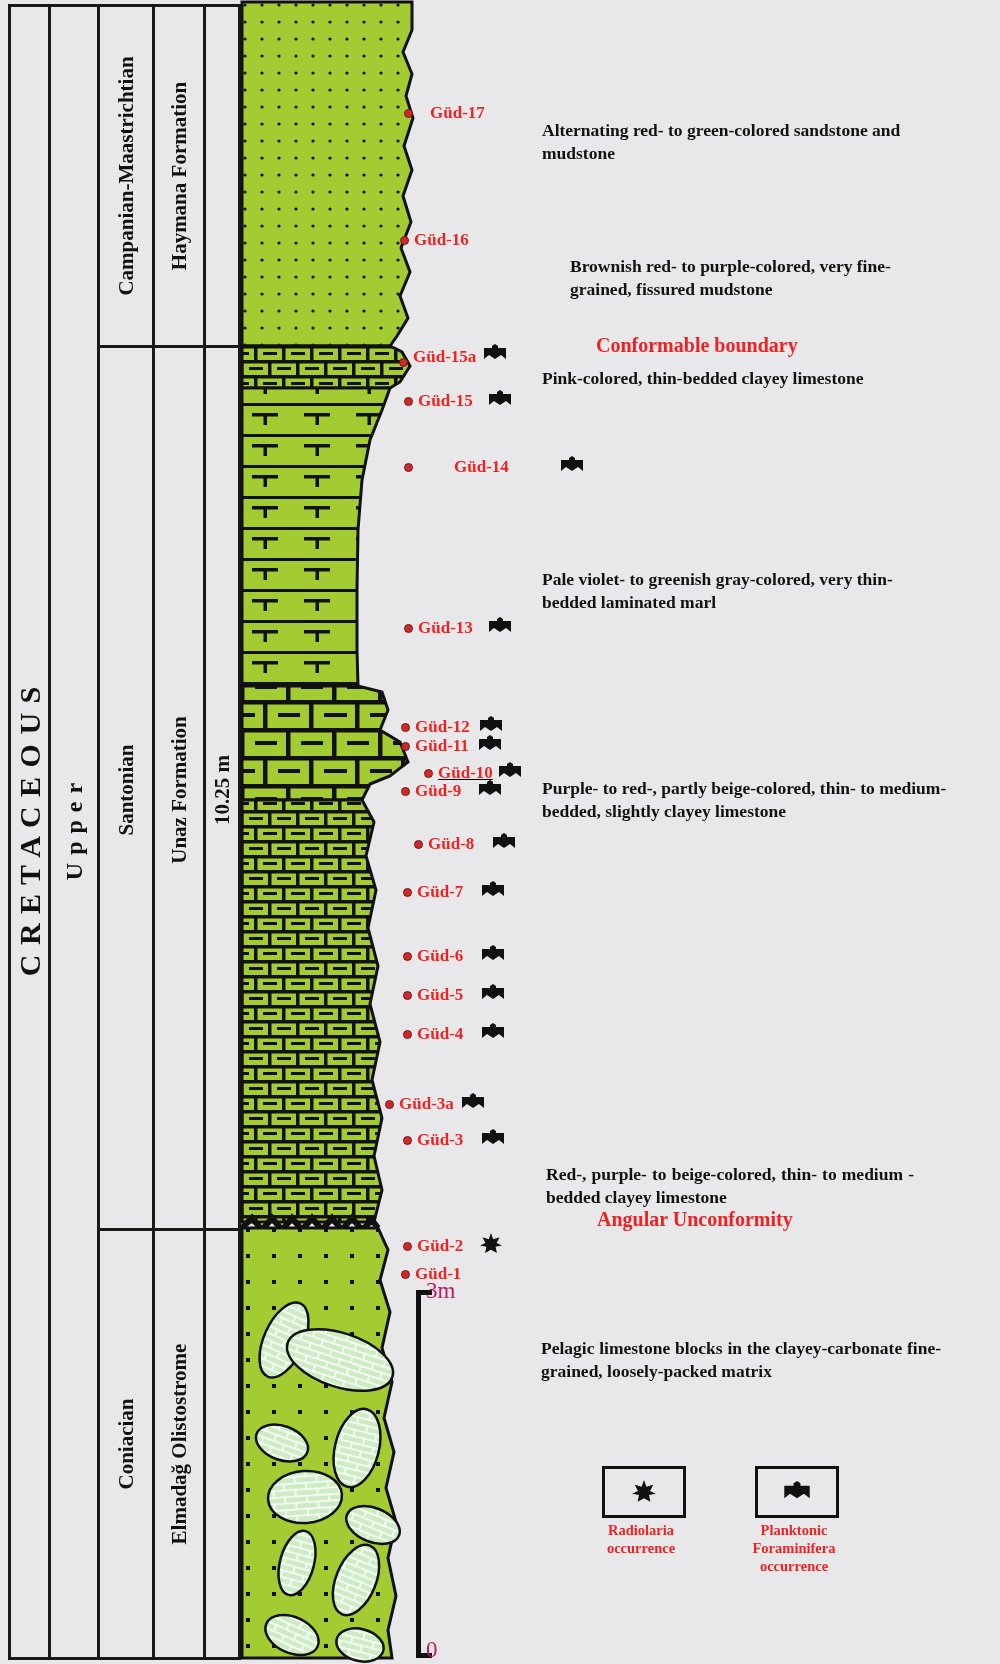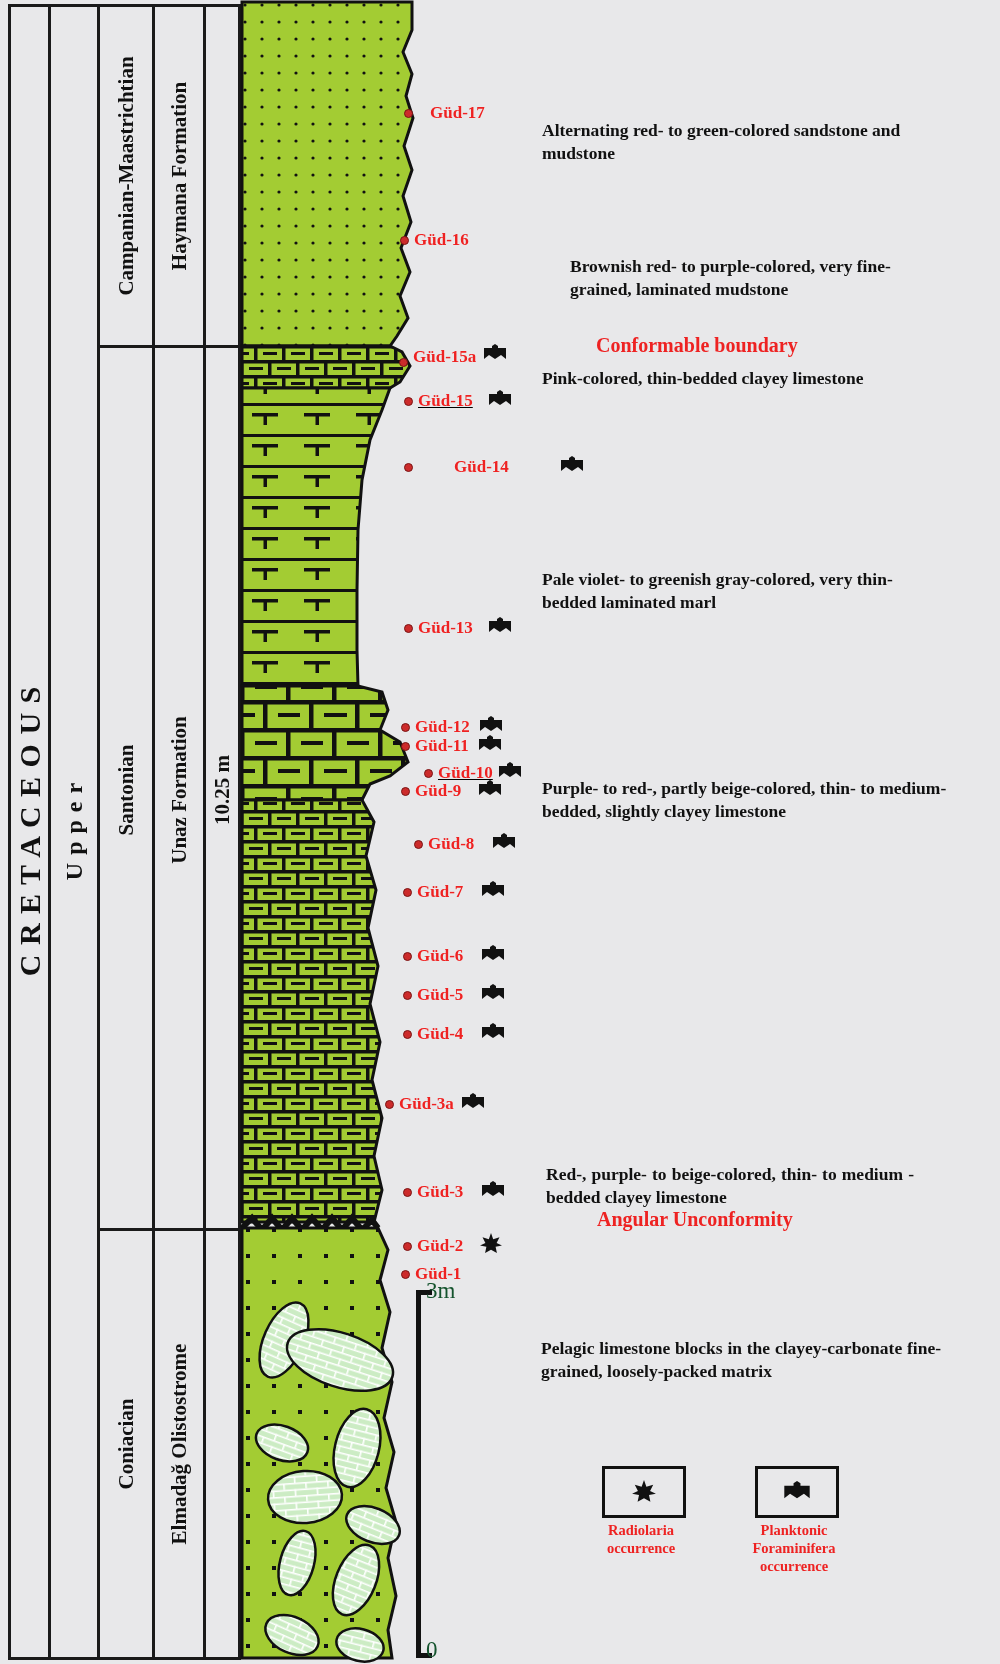--- a/index.html
+++ b/index.html
@@ -38,21 +38,21 @@
   .foram{flex:none;margin-left:6px;}
 
   
   .desc{position:absolute;color:#111;font-weight:bold;font-size:17.5px;line-height:1.32;}
   .desc.just{text-align:justify;}
   .boundary{position:absolute;color:#ee2222;font-weight:bold;font-size:20px;white-space:nowrap;}
 
   
   #scalebar{position:absolute;}
   .sb-line{position:absolute;background:#111;}
-  .sb-txt{position:absolute;color:#14532d;font-size:23px;white-space:nowrap;}
+  .sb-txt{position:absolute;color:#be185d;font-size:23px;white-space:nowrap;}
 
   
   .legbox{position:absolute;border:3px solid #111;background:#e8e8ea;
           display:flex;align-items:center;justify-content:center;}
   .legcap{position:absolute;color:#ee2222;font-weight:bold;font-size:14.5px;
           text-align:center;line-height:1.25;}
 </style>
 </head>
 <body>
 
@@ -221,21 +221,21 @@
     <div class="sample" style="left:399px;top:351px;align-items:flex-end;">
       <span class="dot"></span>
       <span class="slabel">Güd-15a</span>
       <span class="foram">
         <svg width="26" height="19" viewBox="0 0 26 19">
             <path d="M2 4 L10 4 L10 2 L13 0 L16 2 L16 4 L24 4 L24 15 L19 11 L13 15 L7 11 L2 15 Z" fill="#111"></path>
           </svg>
       </span>
     </div>
 
-    <div class="sample" style="left:404px;top:393px;text-decoration:underline;">
+    <div class="sample" style="left:404px;top:393px;">
       <span class="dot"></span>
       <span class="slabel">Güd-15</span>
       <span class="foram" style="margin-left:14px;">
         <svg width="26" height="19" viewBox="0 0 26 19">
             <path d="M2 4 L10 4 L10 2 L13 0 L16 2 L16 4 L24 4 L24 15 L19 11 L13 15 L7 11 L2 15 Z" fill="#111"></path>
           </svg>
       </span>
     </div>
 
     <div class="sample" style="left:404px;top:459px;gap:36px;">
@@ -351,21 +351,21 @@
     <div class="sample" style="left:385px;top:1096px;">
       <span class="dot"></span>
       <span class="slabel">Güd-3a</span>
       <span class="foram" style="margin-left:6px;">
         <svg width="26" height="19" viewBox="0 0 26 19">
             <path d="M2 4 L10 4 L10 2 L13 0 L16 2 L16 4 L24 4 L24 15 L19 11 L13 15 L7 11 L2 15 Z" fill="#111"></path>
           </svg>
       </span>
     </div>
 
-    <div class="sample" style="left:403px;top:1184px;align-items:center;">
+    <div class="sample" style="left:403px;top:1132px;align-items:center;">
       <span class="dot"></span>
       <span class="slabel">Güd-3</span>
       <span class="foram" style="margin-left:17px;">
         <svg width="26" height="19" viewBox="0 0 26 19">
             <path d="M2 4 L10 4 L10 2 L13 0 L16 2 L16 4 L24 4 L24 15 L19 11 L13 15 L7 11 L2 15 Z" fill="#111"></path>
           </svg>
       </span>
     </div>
 
     <div class="sample" style="left:403px;top:1238px;">
@@ -378,21 +378,21 @@
       </span>
     </div>
 
     <div class="sample" style="left:401px;top:1266px;">
       <span class="dot"></span>
       <span class="slabel">Güd-1</span>
     </div>
   </div>
 
   <div class="desc" style="left:542px;top:119px;width:400px;">Alternating red- to green-colored sandstone and mudstone</div>
-  <div class="desc" style="left:570px;top:255px;width:360px;">Brownish red- to purple-colored, very fine-grained, laminated mudstone</div>
+  <div class="desc" style="left:570px;top:255px;width:360px;">Brownish red- to purple-colored, very fine-grained, fissured mudstone</div>
   <div class="desc" style="left:542px;top:367px;width:400px;">Pink-colored, thin-bedded clayey limestone</div>
   <div class="desc" style="left:542px;top:568px;width:370px;">Pale violet- to greenish gray-colored, very thin-bedded laminated marl</div>
   <div class="desc" style="left:542px;top:777px;width:405px;">Purple- to red-, partly beige-colored, thin- to medium-bedded, slightly clayey limestone</div>
   <div class="desc just" style="left:541px;top:1337px;width:400px;">Pelagic limestone blocks in the clayey-carbonate fine-grained, loosely-packed matrix</div>
   <div class="desc just" style="left:546px;top:1163px;width:368px;">Red-, purple- to beige-colored, thin- to medium -bedded clayey limestone</div>
 
   <div class="boundary" style="left:596px;top:334px;">Conformable boundary</div>
   <div class="boundary" style="left:597px;top:1208px;">Angular Unconformity</div>
 
   <div id="scalebar" style="left:406px;top:1288px;width:60px;height:372px;">

